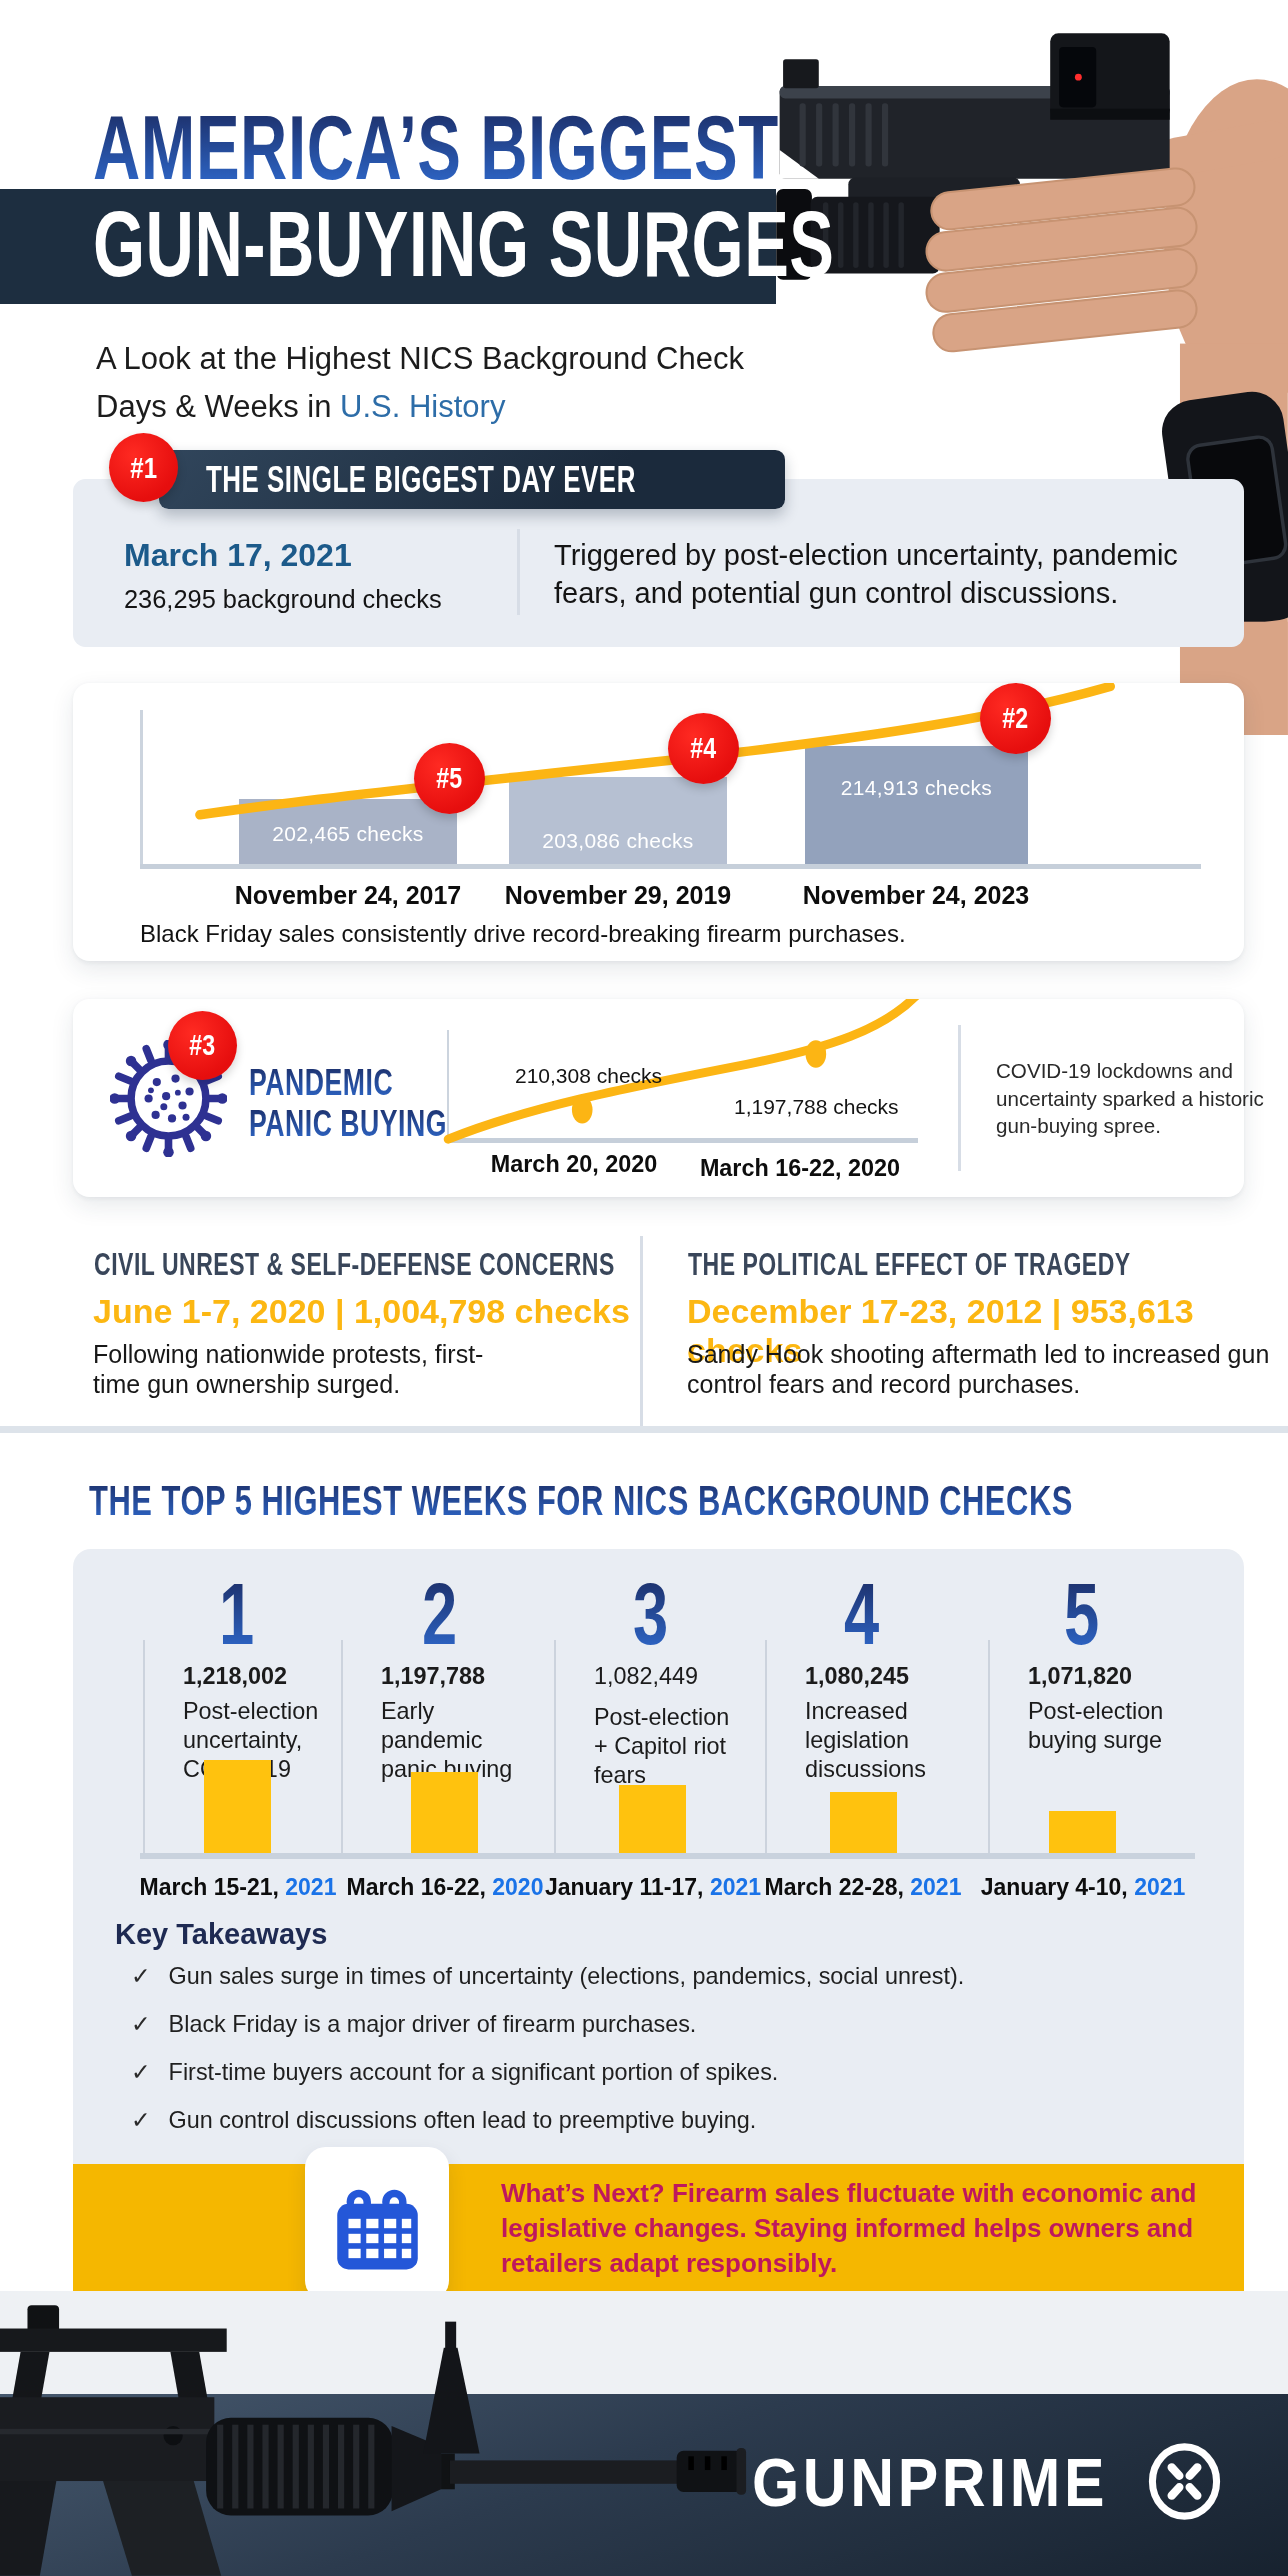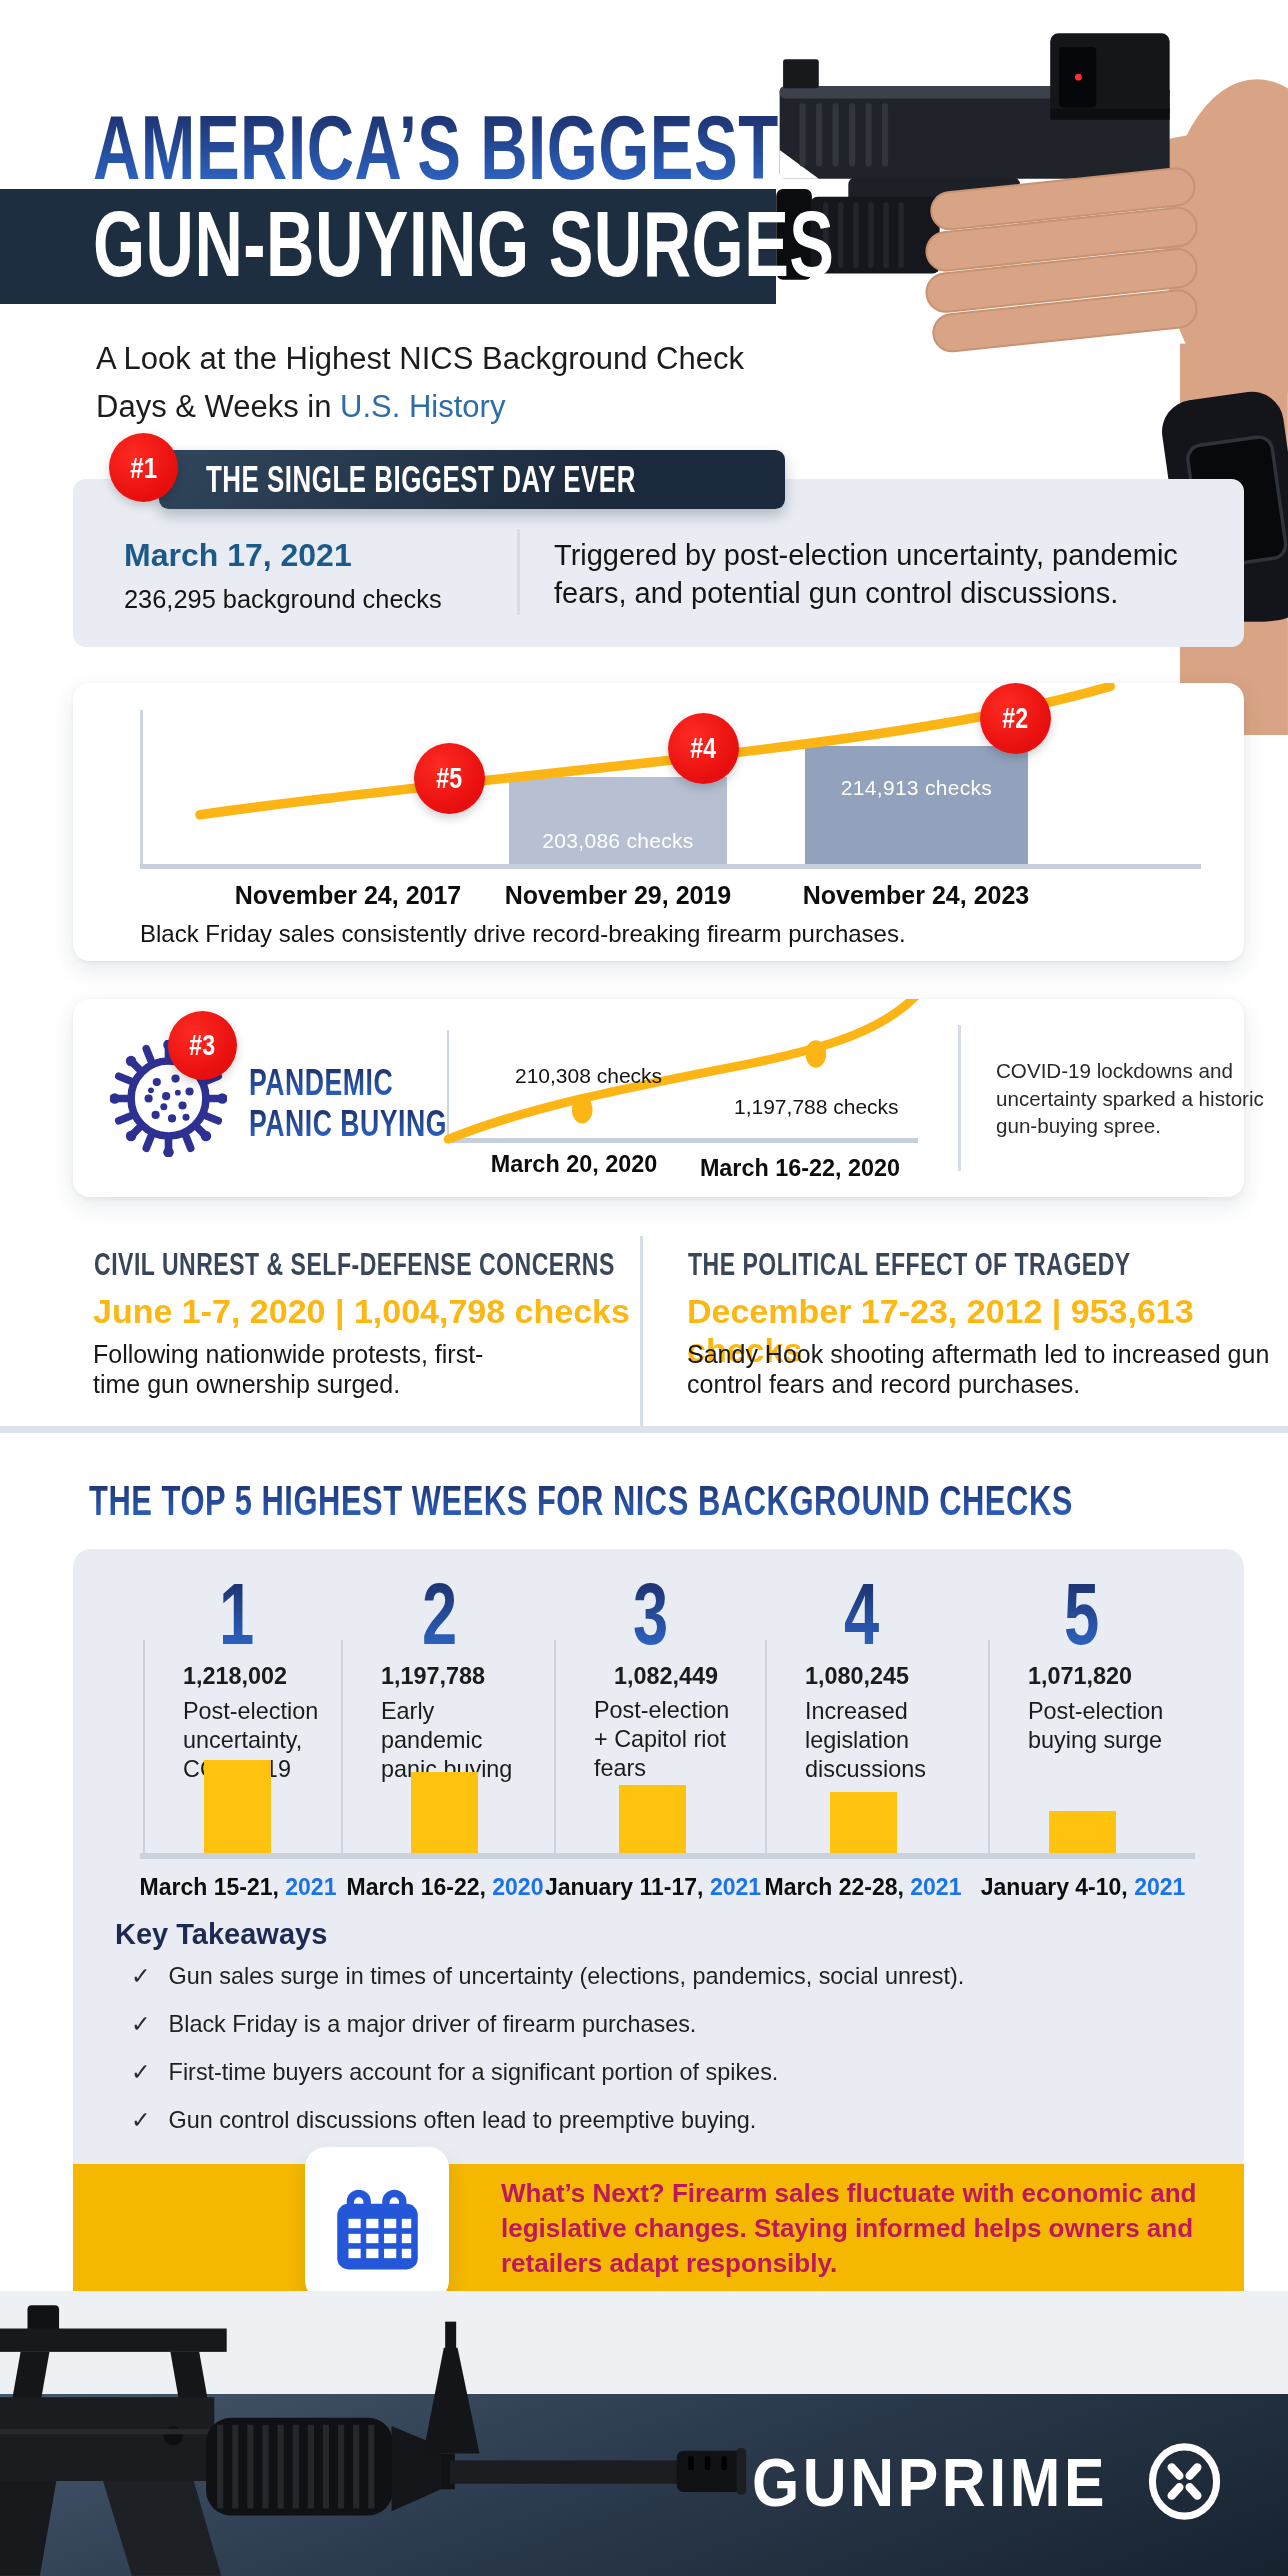--- a/index.html
+++ b/index.html
@@ -126,20 +126,23 @@
   <div class="divider-v" style="left:517px;top:96px;height:86px;width:2.7px;"></div>
   <div class="abs" style="left:554px;top:103px;width:653px;font-size:29px;line-height:38px;color:#141414;">Triggered by post-election uncertainty, pandemic fears, and potential gun control discussions.</div>
 </div>
 
 <div class="abs" style="left:0;top:683px;width:1288px;height:289px;">
   <div class="abs card-white" style="left:73px;top:0;width:1171px;height:278px;"></div>
 
   <div class="abs" style="left:140px;top:27px;width:2.7px;height:155px;background:#ccd4de;"></div>
   <div class="abs" style="left:140px;top:181px;width:1061px;height:4.8px;background:#c6cfda;"></div>
 
+  <div class="abs" style="left:239px;top:116px;width:218px;height:65px;background:#a9b3c7;">
+    <div class="bar-label" style="top:23.4px;">202,465  checks</div>
+  </div>
   <div class="abs" style="left:509px;top:94px;width:218px;height:87px;background:#b6c0d2;">
     <div class="bar-label" style="top:52px;">203,086 checks</div>
   </div>
   <div class="abs" style="left:805px;top:63px;width:223px;height:118px;background:#93a2bc;">
     <div class="bar-label" style="top:30px;">214,913 checks</div>
   </div>
 
   <svg class="abs" style="left:73px;top:0;" width="1171" height="278" viewBox="0 0 1704 405">
     <path d="M 184,192 C 400,160 700,133 960,102 C 1180,76 1360,48 1510,5" fill="none" stroke="#fcb514" stroke-width="14" stroke-linecap="round"></path>
   </svg>
@@ -278,21 +281,21 @@
 
   <div class="abs" style="left:183px;top:192px;width:148px;font-size:23.4px;line-height:29px;color:#1b1b1b;">
     <div style="font-weight:700;margin-bottom:5.5px;">1,218,002</div>
     <div>Post-election uncertainty, COVID-19</div>
   </div>
   <div class="abs" style="left:381px;top:192px;width:151px;font-size:23.4px;line-height:29px;color:#1b1b1b;">
     <div style="font-weight:700;margin-bottom:5.5px;">1,197,788</div>
     <div>Early pandemic panic buying</div>
   </div>
   <div class="abs" style="left:594px;top:192px;width:144px;font-size:23.4px;line-height:29px;color:#1b1b1b;">
-    <div style="font-weight:700;margin-bottom:5px;text-align:center;">1,082,449</div>
+    <div style="font-weight:400;margin-bottom:12px;">1,082,449</div>
     <div>Post-election + Capitol riot fears</div>
   </div>
   <div class="abs" style="left:805px;top:192px;width:137px;font-size:23.4px;line-height:29px;color:#1b1b1b;">
     <div style="font-weight:700;margin-bottom:5.5px;">1,080,245</div>
     <div>Increased legislation discussions</div>
   </div>
   <div class="abs" style="left:1028px;top:192px;width:158px;font-size:23.4px;line-height:29px;color:#1b1b1b;">
     <div style="font-weight:700;margin-bottom:5.5px;">1,071,820</div>
     <div>Post-election buying surge</div>
   </div>

